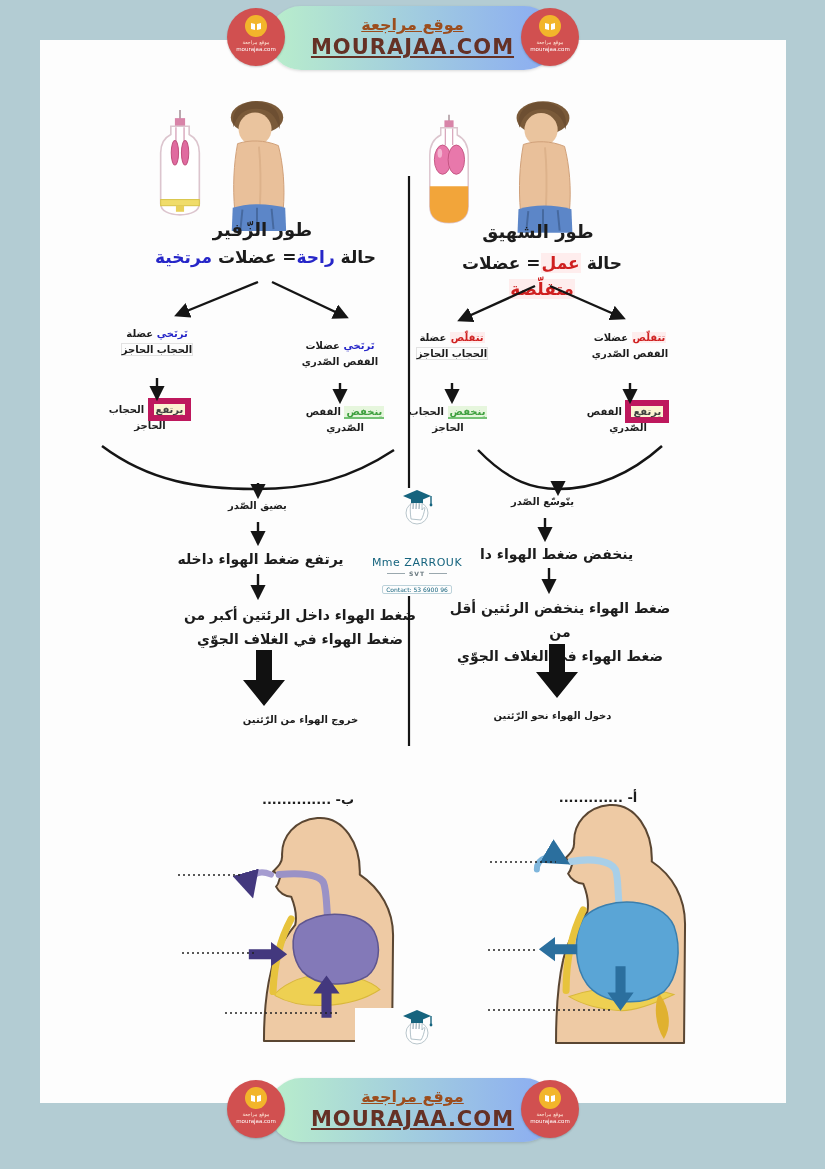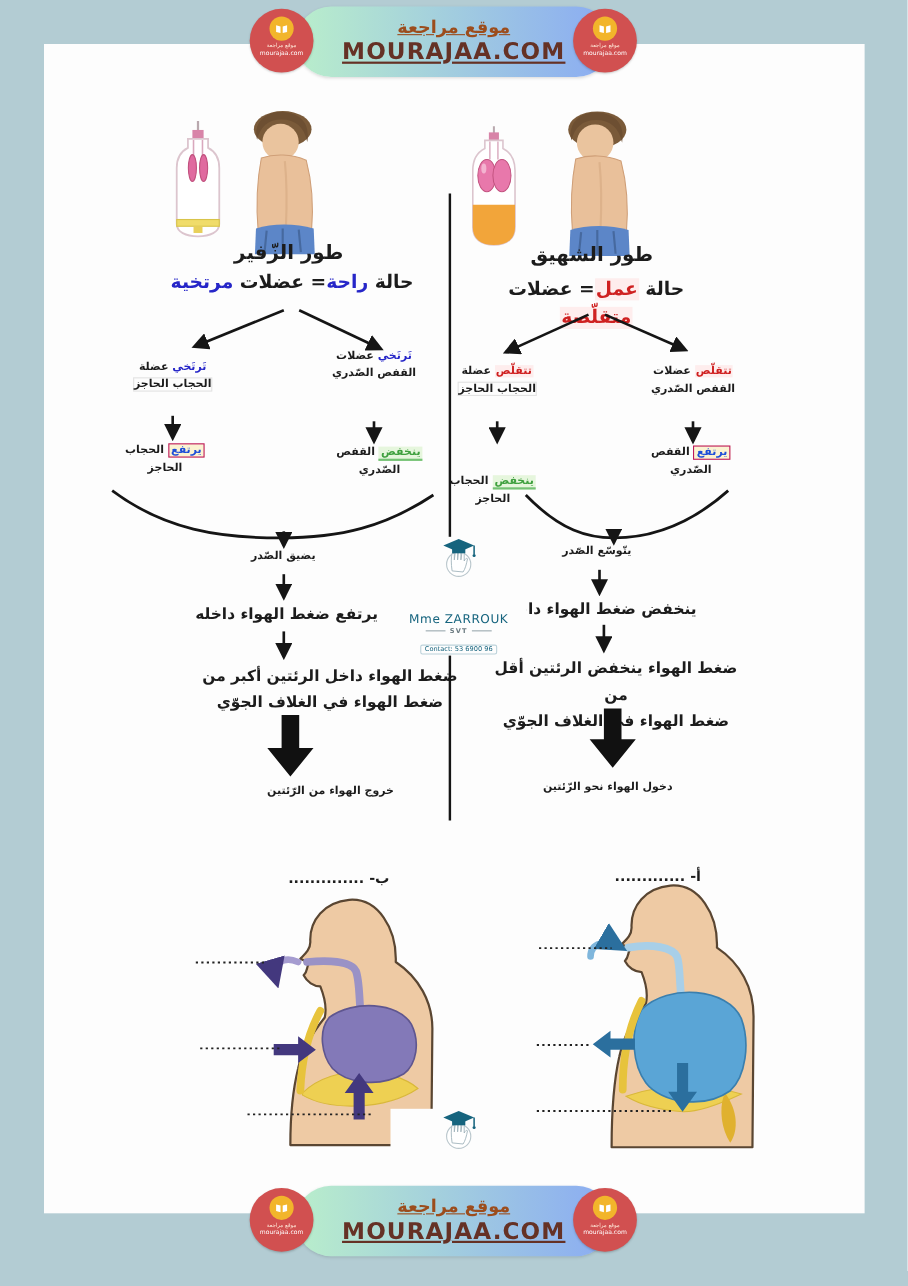--- a/index.html
+++ b/index.html
@@ -26,21 +26,21 @@
   }
   .badge .yc{width:22px;height:22px;border-radius:50%;background:#f2b52b;margin-top:7px;
     display:flex;align-items:center;justify-content:center;}
   .badge .t1{font-size:5px;color:#ffe9d8;direction:rtl;margin-top:3px;line-height:1.1;}
   .badge .t2{font-size:5.5px;color:#fff;line-height:1.1;}
   
   .ar{direction:rtl;font-weight:bold;color:#1c1c1c;text-align:center;line-height:1.55;}
   .f18{font-size:18px;} .f17{font-size:17px;} .f15{font-size:10px;} .f14{font-size:14px;} .f13{font-size:13px;}
   .v-blue{color:#2626c8;}
   .v-red{color:#cf2020;background:rgba(255,205,205,.35);padding:0 1px;}
-  .v-yellow{color:#1d4ed8;background:#fbf3d2;padding:0 2px;border:1px solid #be185d;}
+  .v-yellow{color:#404040;background:#fbf3d2;padding:0 2px;border:6px solid #be185d;}
   .v-green{color:#3fa03f;background:#e6f6dd;padding:0 2px;border-bottom:2px solid #74c274;}
   .faint{border:1px solid #e2e2e2;}
   
   .wm{width:124px;text-align:center;background:#fdfdfd;z-index:3;}
   .wm .nm{font-size:11px;font-weight:normal;color:#16647e;letter-spacing:.5px;margin-top:28px;}
   .wm .svtrow{display:flex;align-items:center;justify-content:center;gap:4px;margin-top:1px;}
   .wm .dash{display:inline-block;width:18px;border-top:1px solid #9aa8ae;}
   .wm .svt{font-size:6px;color:#6b7a80;font-weight:bold;letter-spacing:1px;}
   .wm .ct{font-size:6px;color:#16647e;border:1px solid #bcd2da;border-radius:2px;display:inline-block;padding:0 3px;margin-top:2px;}
   svg{display:block;}
@@ -129,21 +129,21 @@
 
 <div class="abs ar f18" style="left:170px;top:216px;width:185px;text-align:center;">طور الزّفير</div>
 <div class="abs ar f17" style="left:148px;top:244px;width:235px;">
   <span>حالة </span><span class="v-blue">راحة</span><span>= عضلات </span><span class="v-blue">مرتخية</span>
 </div>
 
 <div class="abs ar f15" style="left:92px;top:326px;width:130px;">
   <span class="v-blue">تَرتَخي</span><span> عضلة</span><br>
   <span class="faint">الحجاب الحاجز</span>
 </div>
-<div class="abs ar f15" style="left:275px;top:316px;width:130px;">
+<div class="abs ar f15" style="left:275px;top:338px;width:130px;">
   <span class="v-blue">تَرتَخي</span><span> عضلات</span><br>
   <span>القفص الصّدري</span>
 </div>
 
 <div class="abs ar f15" style="left:85px;top:402px;width:130px;">
   <span class="v-yellow">يرتفع</span><span> الحجاب</span><br>
   <span>الحاجز</span>
 </div>
 <div class="abs ar f15" style="left:280px;top:404px;width:130px;">
   <span class="v-green">ينخفض</span><span> القفص</span><br>
@@ -165,21 +165,21 @@
 
 <div class="abs ar f15" style="left:387px;top:330px;width:130px;">
   <span class="v-red">تتقلّص</span><span> عضلة</span><br>
   <span class="faint">الحجاب الحاجز</span>
 </div>
 <div class="abs ar f15" style="left:565px;top:330px;width:130px;">
   <span class="v-red">تتقلّص</span><span> عضلات</span><br>
   <span>القفص الصّدري</span>
 </div>
 
-<div class="abs ar f15" style="left:383px;top:404px;width:130px;margin-top:26px;">
+<div class="abs ar f15" style="left:383px;top:404px;width:130px;">
   <span class="v-green">ينخفض</span><span> الحجاب</span><br>
   <span>الحاجز</span>
 </div>
 <div class="abs ar f15" style="left:563px;top:404px;width:130px;">
   <span class="v-yellow">يرتفع</span><span> القفص</span><br>
   <span>الصّدري</span>
 </div>
 
 <div class="abs ar f15" style="left:470px;top:494px;width:145px;">يتّوسّع الصّدر</div>
 <div class="abs ar f14" style="left:442px;top:544px;width:205px;">ينخفض ضغط الهواء داخله</div>

